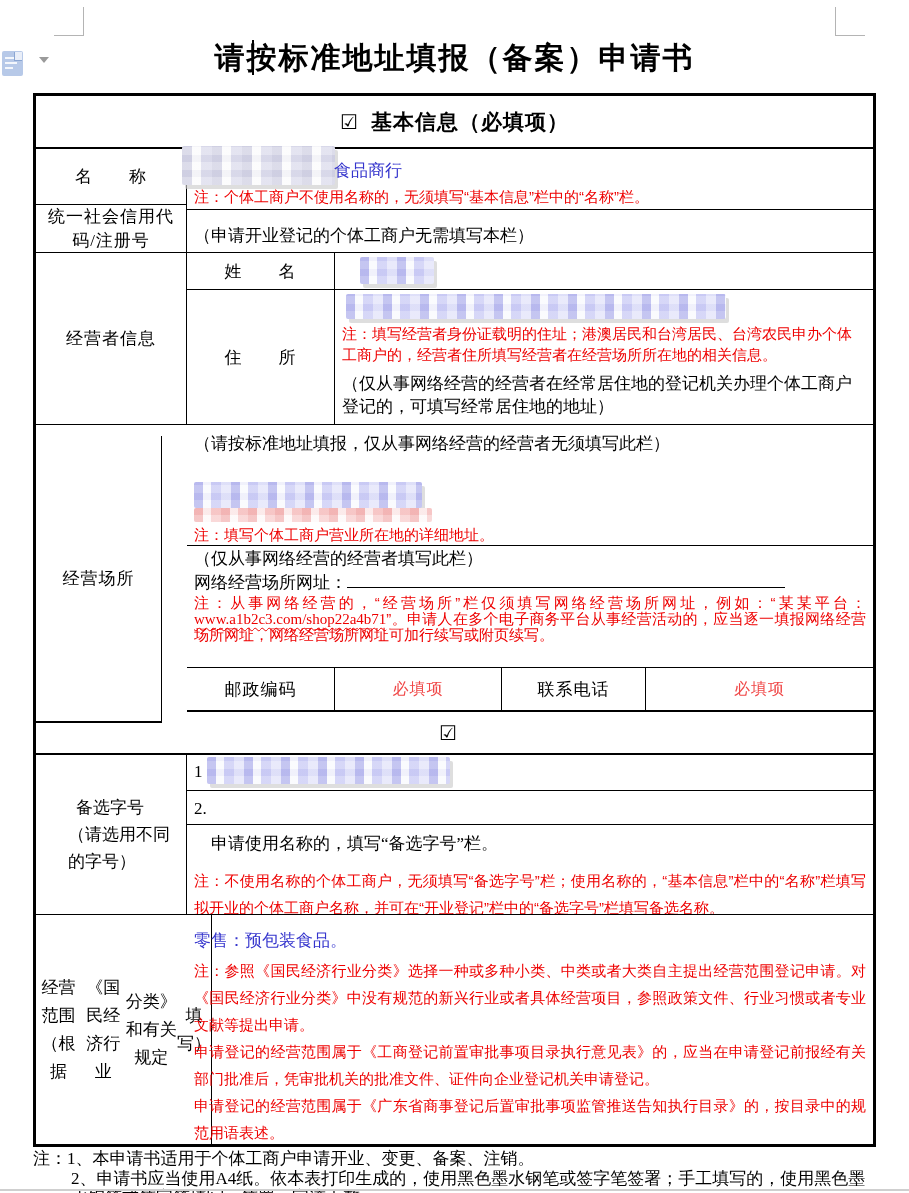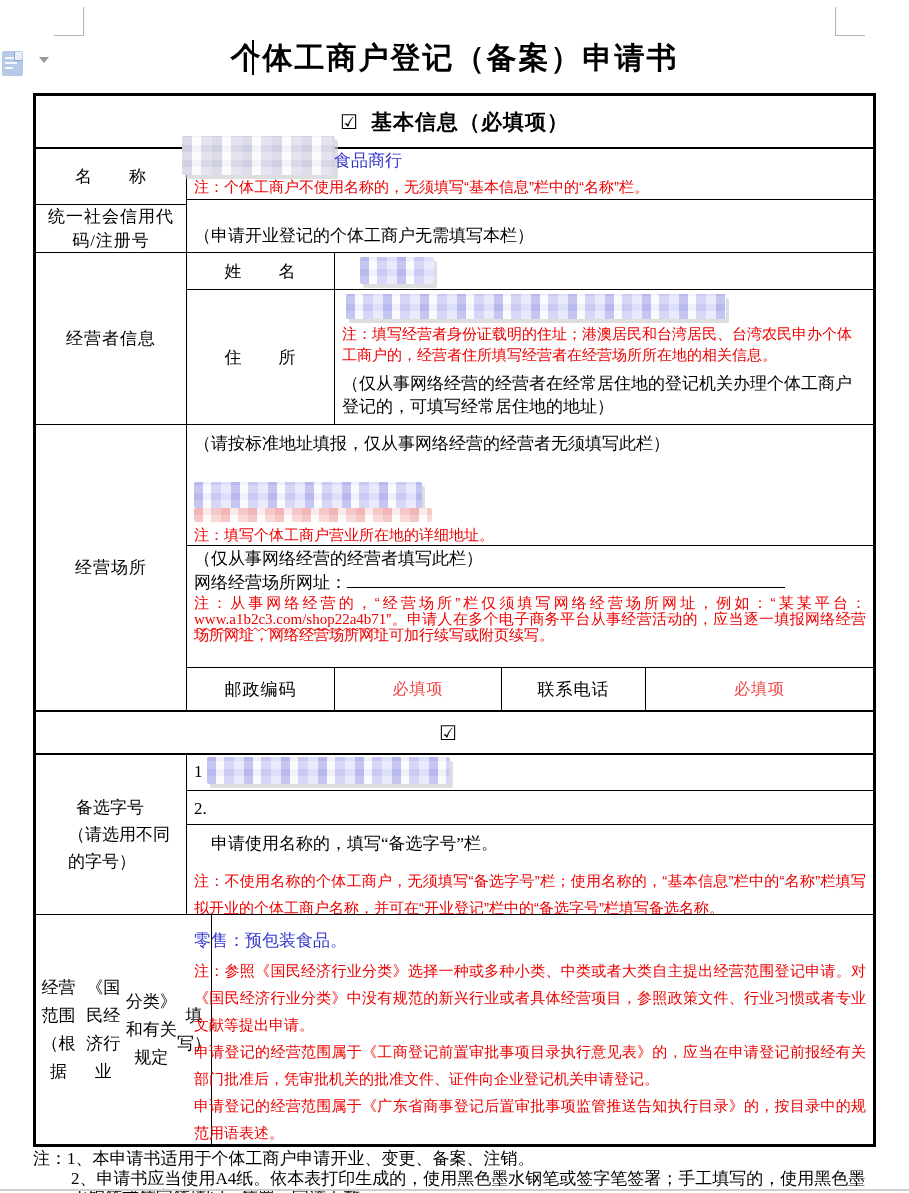--- a/index.html
+++ b/index.html
@@ -64,34 +64,34 @@
   <div class="crop-mark crop-tl"></div>
   <div class="crop-mark crop-tr"></div>
   <div class="paste-icon">
     <span class="fold"></span>
     <span class="bar b1"></span>
       <span class="bar b2"></span>
       <span class="bar b3"></span>
   </div>
   <div class="drop-arrow"></div>
 
-  <div class="title">个体工商户登记（备案）申请书</div>
+  <div class="title">请按标准地址填报（备案）申请书</div>
   <div class="caret"></div>
 
   <div class="sheet">
 
     <div class="c center hdr bb2" style="left:0;top:0;width:837px;height:53px;">
       <span class="cb">☑</span>
       <span>基本信息（必填项）</span>
     </div>
 
     <div class="c center lbl br bb" style="left:0;top:53px;width:151px;height:56px;">
       <span>名　　称</span>
     </div>
-    <div class="c bb" style="left:151px;top:48px;width:686px;height:56px;overflow:visible;">
+    <div class="c bb" style="left:151px;top:58px;width:686px;height:56px;overflow:visible;">
       <div class="mosaic gray" style="left:-5px;top:-8px;width:153px;height:39px;"></div>
       <div class="blue" style="position:absolute;left:147px;top:5px;">食品商行</div>
       <div class="red" style="position:absolute;left:7px;top:32px;">注：个体工商户不使用名称的，无须填写“基本信息”栏中的“名称”栏。</div>
     </div>
 
     <div class="c vcenter lbl br bb" style="left:0;top:109px;width:151px;height:48px;line-height:24px;">
       <span>统一社会信用代</span>
       <span>码/注册号</span>
     </div>
     <div class="c bb body-black" style="left:151px;top:109px;width:686px;height:48px;display:flex;align-items:flex-end;padding:0 6px 5px 7px;">
@@ -111,21 +111,21 @@
       <span>住　　所</span>
     </div>
     <div class="c bb" style="left:299px;top:194px;width:538px;height:135px;padding:3px 8px 0 7px;">
       <div style="position:relative;height:30px;">
         <div class="mosaic" style="left:4px;top:1px;width:380px;height:25px;"></div>
       </div>
       <div class="red" style="margin-bottom:7px;">注：填写经营者身份证载明的住址；港澳居民和台湾居民、台湾农民申办个体工商户的，经营者住所填写经营者在经营场所所在地的相关信息。</div>
       <div class="body-black">（仅从事网络经营的经营者在经常居住地的登记机关办理个体工商户登记的，可填写经常居住地的地址）</div>
     </div>
 
-    <div class="c center lbl br bb2" style="left:0;top:329px;width:151px;height:287px;align-items:center;">
+    <div class="c center lbl br bb2" style="left:0;top:340px;width:126px;height:287px;align-items:center;">
       <span>经营场所</span>
     </div>
     <div class="c bb" style="left:151px;top:329px;width:686px;height:121px;">
       <div class="body-black" style="position:absolute;left:7px;top:7px;">（请按标准地址填报，仅从事网络经营的经营者无须填写此栏）</div>
       <div class="mosaic" style="left:7px;top:57px;width:228px;height:26px;"></div>
       <div class="mosaic pink" style="left:7px;top:83px;width:238px;height:14px;"></div>
       <div class="red" style="position:absolute;left:7px;top:99px;">注：填写个体工商户营业所在地的详细地址。</div>
     </div>
     <div class="c bb" style="left:151px;top:450px;width:686px;height:122px;padding:1px 7px 0 7px;">
       <div class="body-black" style="line-height:24px;">（仅从事网络经营的经营者填写此栏）</div>

